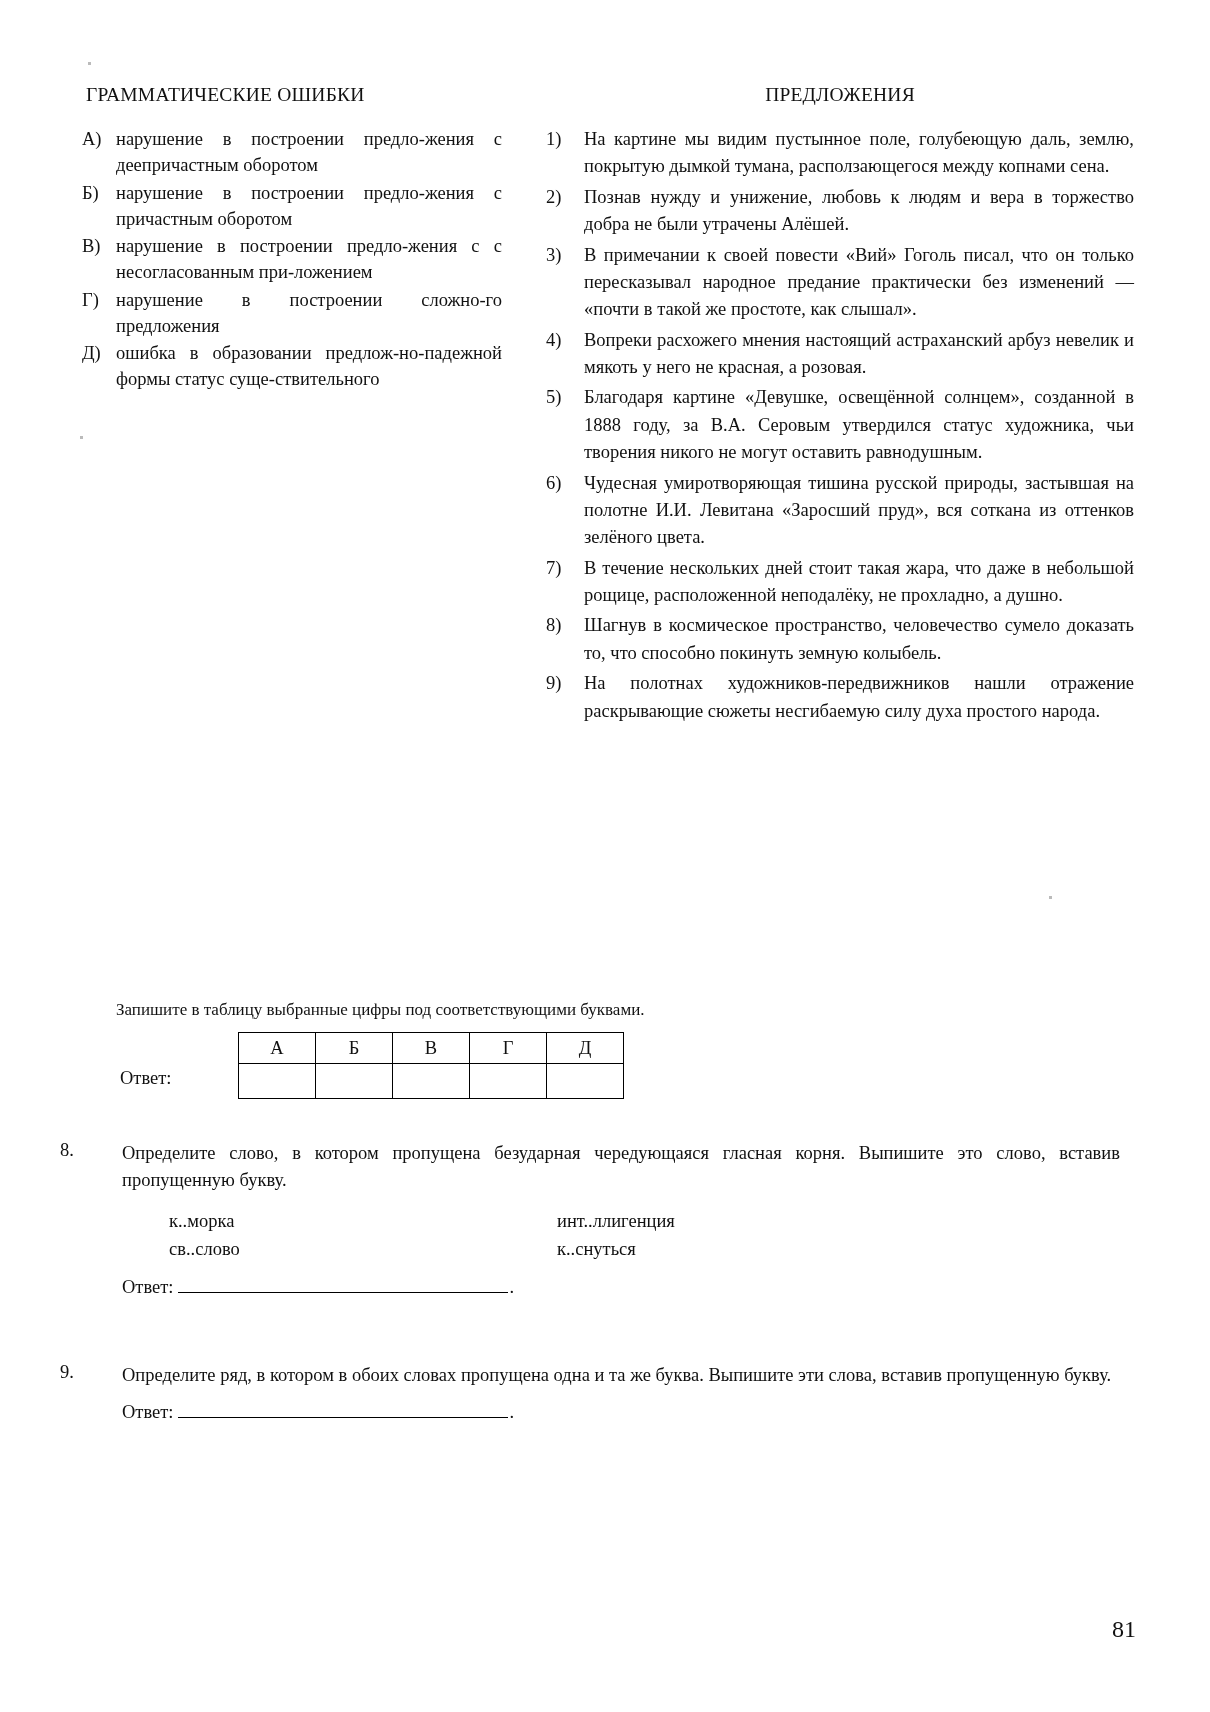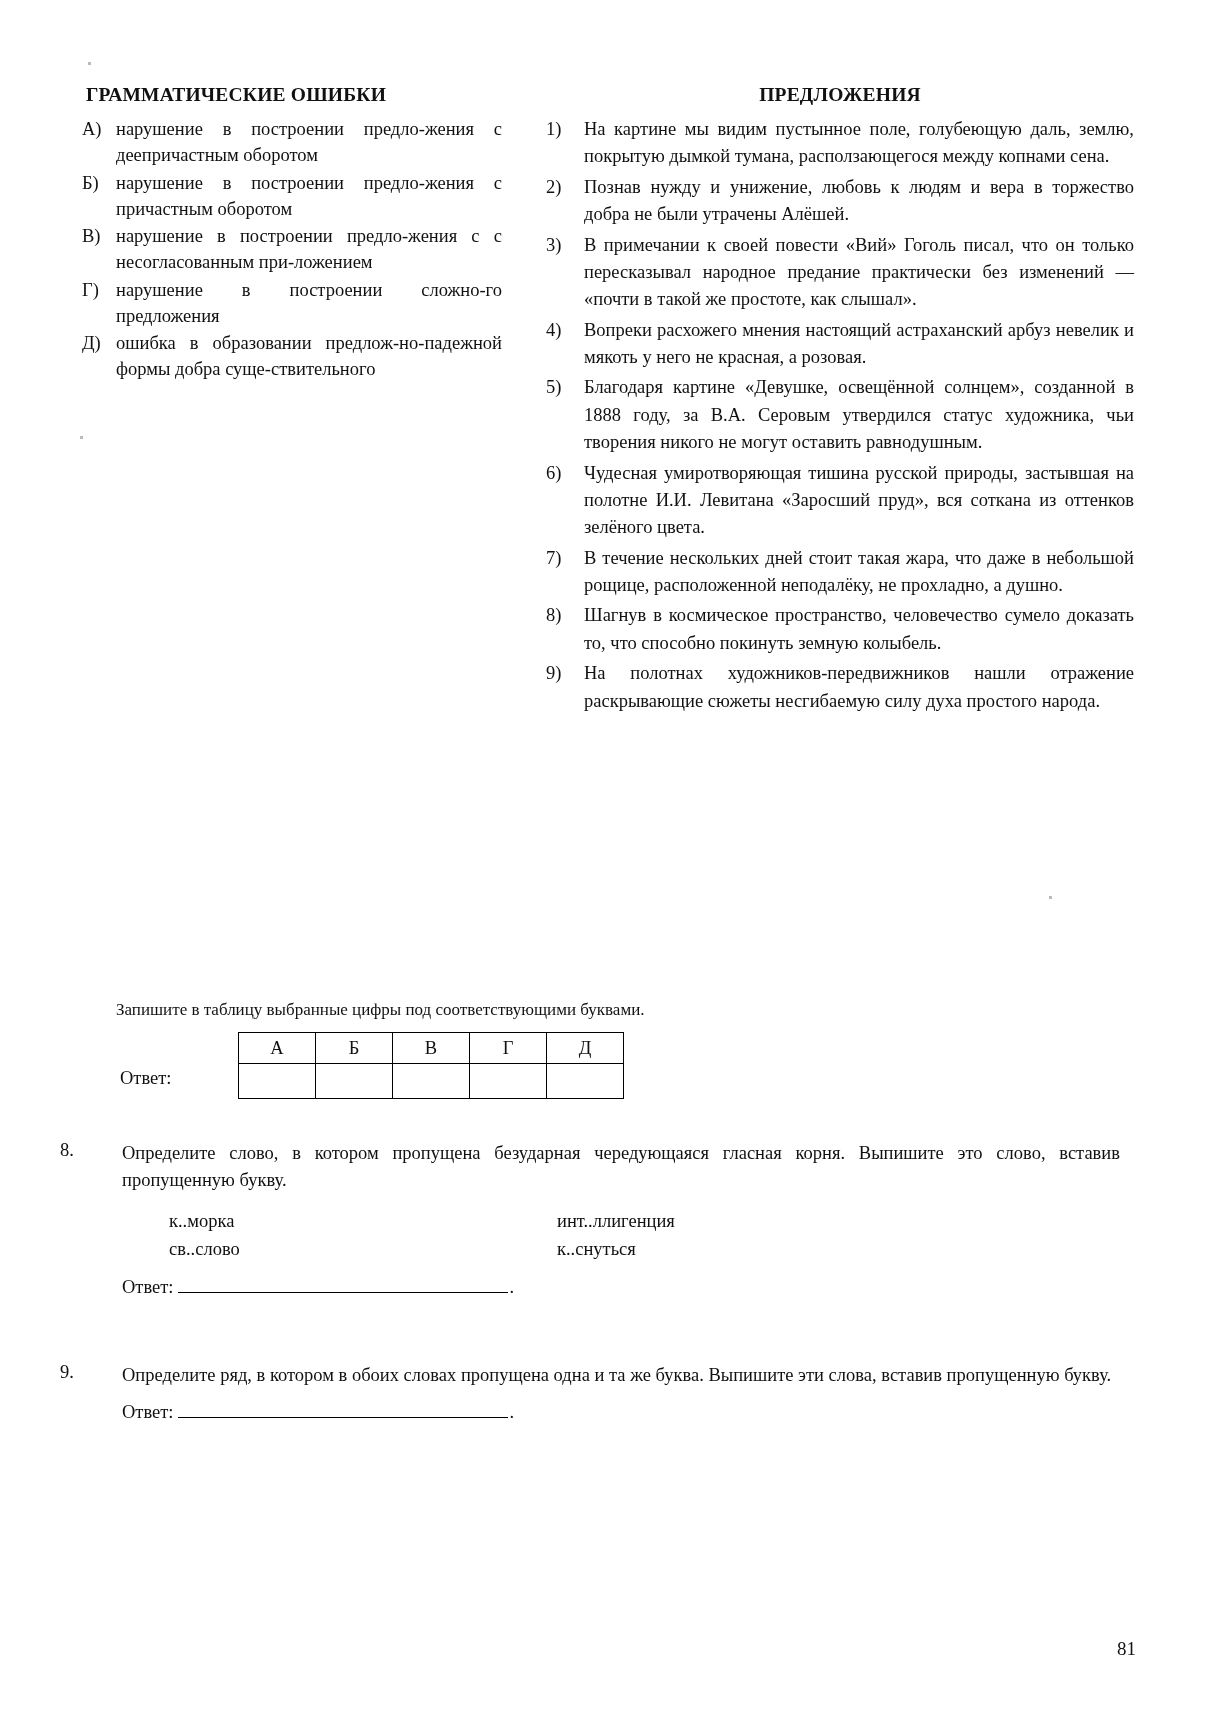--- a/index.html
+++ b/index.html
@@ -36,24 +36,24 @@
   .col-left {
     width: 420px;
     flex: 0 0 420px;
   }
   .col-right {
     width: 588px;
     flex: 0 0 588px;
     margin-left: 44px;
   }
   .col-head {
-    font-weight: bold;
+    font-weight: normal;
     font-size: 19.5px;
     letter-spacing: 0.2px;
-    margin-bottom: 10px;
+    margin-bottom: 20px;
   }
   .col-head.left { text-align: left; padding-left: 4px;}
   .col-head.right { text-align: center; }
 
   .lettered-list, .numbered-list {
     list-style: none;
     margin: 0;
     padding: 0;
   }
   .lettered-list li {
@@ -168,22 +168,22 @@
     display: inline-block;
     width: 330px;
     border-bottom: 1.4px solid #000;
     height: 14px;
   }
   .answer-line .dot { margin-left: 2px; }
 
   .page-number {
     position: absolute;
     right: 74px;
-    bottom: 52px;
-    font-size: 19px;
+    bottom: 69px;
+    font-size: 24px;
   }
 
   .spot {
     position: absolute;
     width: 3px; height: 3px;
     background: #bbb;
   }
 </style>
 </head>
 <body>
@@ -210,21 +210,21 @@
           <li>
             <span class="marker">В)</span>
             <span class="body">нарушение в построении предло-жения с с несогласованным при-ложением</span>
           </li>
           <li>
             <span class="marker">Г)</span>
             <span class="body">нарушение в построении сложно-го предложения</span>
           </li>
           <li>
             <span class="marker">Д)</span>
-            <span class="body">ошибка в образовании предлож-но-падежной формы добра суще-ствительного</span>
+            <span class="body">ошибка в образовании предлож-но-падежной формы статус суще-ствительного</span>
           </li>
         </ul>
       </div>
 
       <div class="col-right">
         <div class="col-head right">ПРЕДЛОЖЕНИЯ</div>
         <ul class="numbered-list">
           <li>
             <span class="marker">1)</span>
             <span class="body">На картине мы видим пустынное поле, голубеющую даль, землю, покрытую дымкой тумана, расползающегося между копнами сена.</span>

